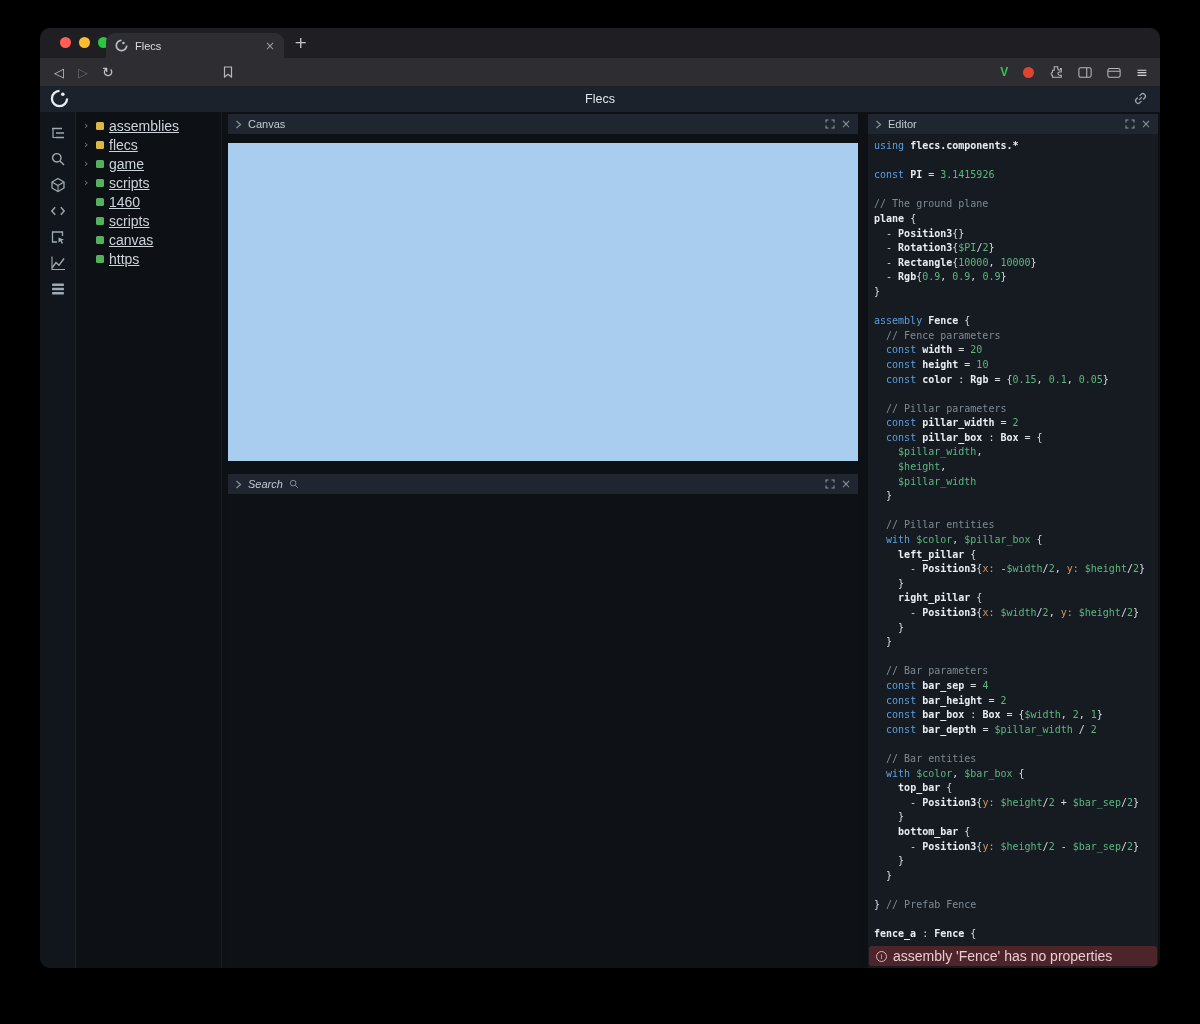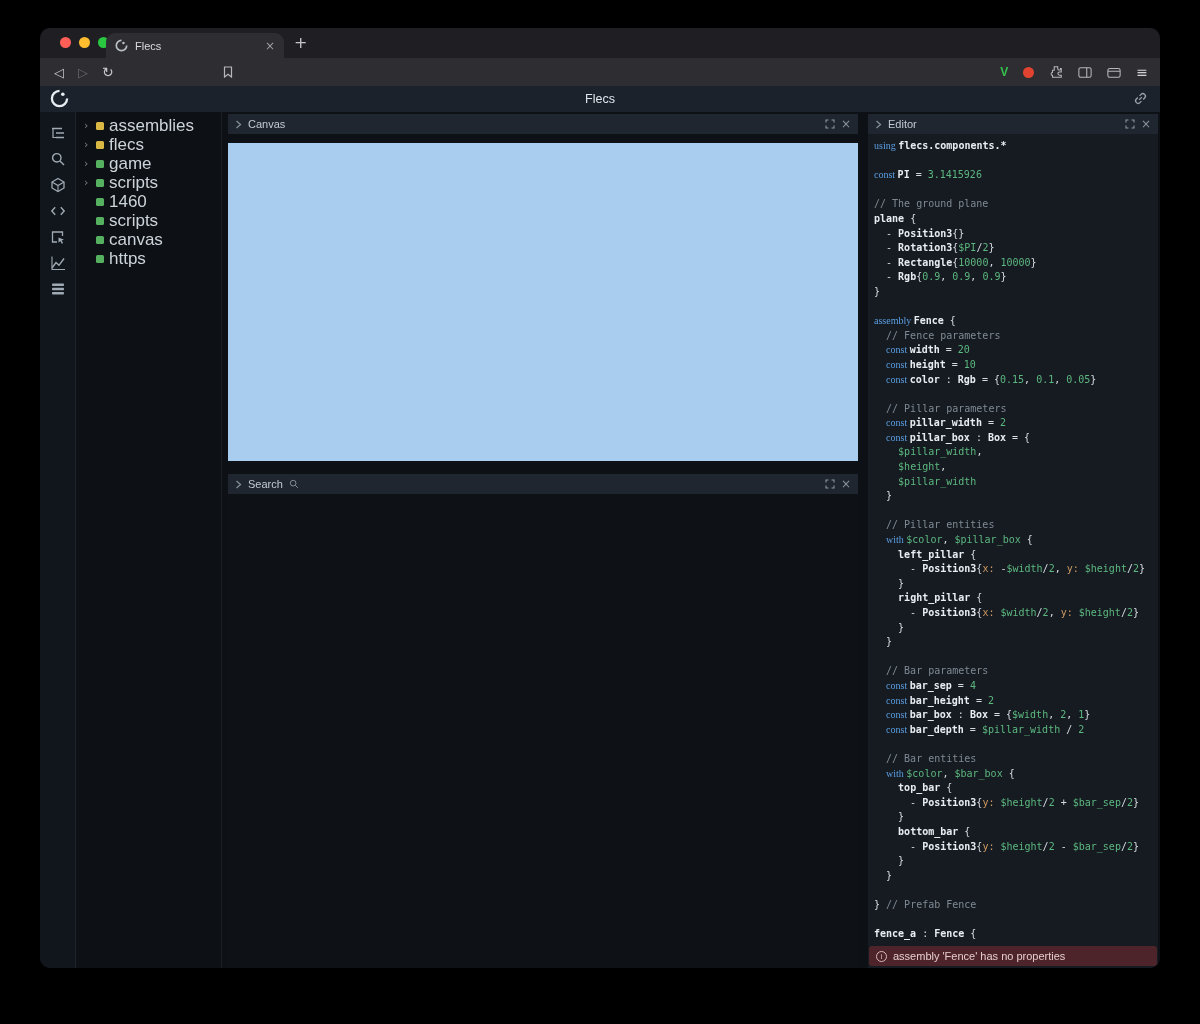--- a/index.html
+++ b/index.html
@@ -38,45 +38,45 @@
   .link-ic { position:absolute; right:12px; top:5px; }
 
   .main { position:absolute; left:0; top:84px; width:1120px; height:856px; background:#0d1014; }
   .iconcol { position:absolute; left:0; top:0; width:36px; height:100%; background:#11161c; border-right:1px solid #1d242b; padding-top:8px; }
   .icon-slot { width:35px; height:26px; display:flex; align-items:center; justify-content:center; }
 
   .treecol { position:absolute; left:36px; top:0; width:146px; height:100%; border-right:1px solid #1a2027; padding-top:4px; }
   .tree-item { display:flex; align-items:center; height:19px; padding-left:8px; gap:5px; }
   .tree-arrow { width:7px; color:#78828c; font-size:11px; font-family:"DejaVu Sans",sans-serif; }
   .tree-square { width:8px; height:8px; border-radius:1.5px; flex:none; }
-  .tree-label { font-size:17px; color:#ccd4db; }
+  .tree-label { font-size:14px; color:#ccd4db;text-decoration:underline; }
 
   .panel-header { height:20px; background:#1f2630; display:flex; align-items:center; padding:0 7px; gap:6px; }
   .ph-title { font-size:11px; color:#c2cad2; }
   .ph-spacer { flex:1; }
   .ph-close { color:#8b949e; font-size:12px; font-family:"DejaVu Sans",sans-serif; line-height:10px; }
 
   .canvas-panel { position:absolute; left:188px; top:2px; width:630px; }
   .canvas-body { margin-top:9px; height:318px; }
-  .search-panel { position:absolute; left:188px; top:362px; width:630px; height:526px; }
+  .search-panel { position:absolute; left:188px; top:362px; width:630px; height:526px;font-style:italic; }
   .search-body { height:474px; background:#0e1115; }
 
   .editor-panel { position:absolute; left:828px; top:2px; width:290px; height:854px; background:#161b22; }
   .code { position:absolute; left:0; top:20px; right:0; bottom:0; padding:5px 6px; font-family:"DejaVu Sans Mono", monospace; font-size:10px; line-height:14.6px; white-space:pre; overflow:hidden; color:#d6dce2; }
   .cl { height:14.6px; }
-  .code .k { color:#5b9fe3;font-family:Liberation Serif, serif; }
+  .code .k { color:#5b9fe3; }
   .code .n { color:#5cb87f;margin-top:24px; }
   .code .v { color:#5cb87f; }
   .code .c { color:#7f8a94; }
   .code .b { color:#e8edf2; font-weight:bold;text-align:right; }
   .code .f { color:#cf9a62; }
   .code .p { color:#d6dce2; }
 
   .error-bar { position:absolute; left:1px; right:1px; bottom:2px; height:20px; background:#4d2429; border-radius:3px; display:flex; align-items:center; gap:6px; padding:0 7px; }
-  .error-text { font-size:11px; color:#e6cdd0; }
+  .error-text { font-size:14px; color:#e6cdd0; }
   .info-icon { width:11px; height:11px; border:1px solid #d9b9bc; border-radius:50%; font-size:8px; line-height:9px; text-align:center; color:#d9b9bc; flex:none; }
 </style>
 </head>
 <body>
 
 <div class="window">
 
   <div class="tabstrip">
     <span class="traffic t-red"></span>
     <span class="traffic t-yellow"></span>

